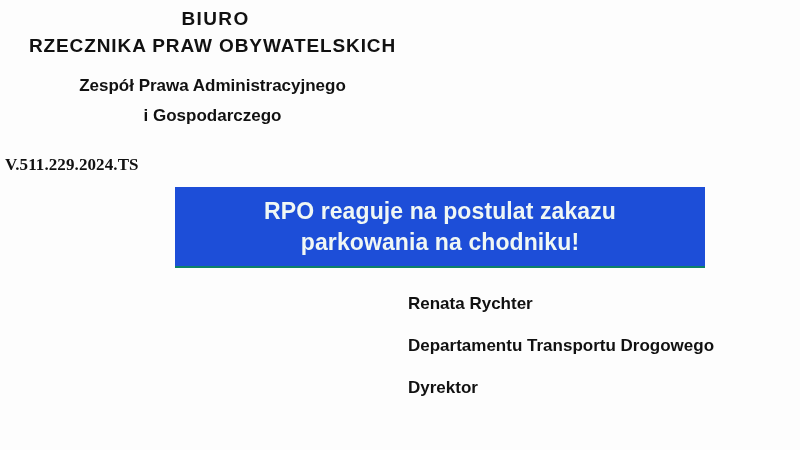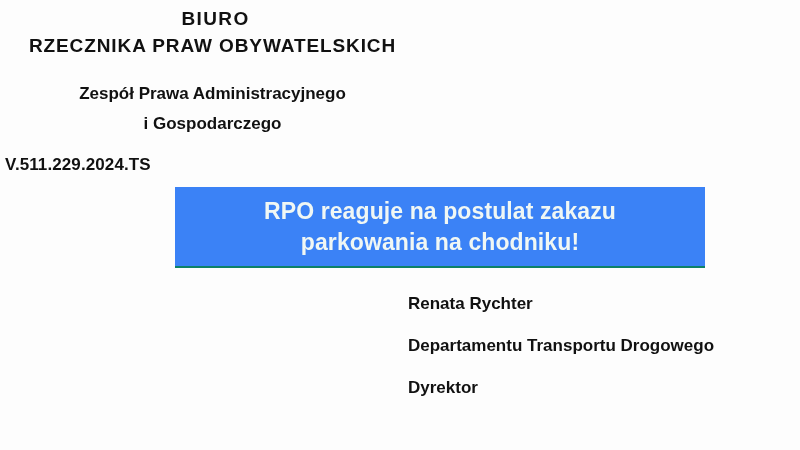--- a/index.html
+++ b/index.html
@@ -38,48 +38,49 @@
     padding-left: 6px;
   }
   .office-line-2 {
     font-size: 19px;
     font-weight: bold;
     letter-spacing: 0.9px;
     line-height: 27px;
     white-space: nowrap;
   }
   .team-block {
-    margin-top: 20px;
+    margin-top: 12px;
   }
   .team-line {
     font-size: 17px;
     font-weight: bold;
     line-height: 30px;
     white-space: nowrap;
   }
 
   
   .ref-number {
     position: absolute;
     left: 5px;
     top: 155px;
     font-size: 17px;
     font-weight: bold;
     letter-spacing: 0.1px;
     white-space: nowrap;
+    font-family: Liberation Serif, serif;
   }
 
   
   .banner {
     position: absolute;
     left: 175px;
     top: 187px;
     width: 530px;
     height: 81px;
-    background: #3b82f6;
+    background: #1d4ed8;
     box-sizing: border-box;
     display: flex;
     flex-direction: column;
     align-items: center;
     justify-content: center;
     border-bottom: 2px solid #0e8168;
   }
   .banner-line {
     color: #f0f7f4;
     font-size: 23px;

